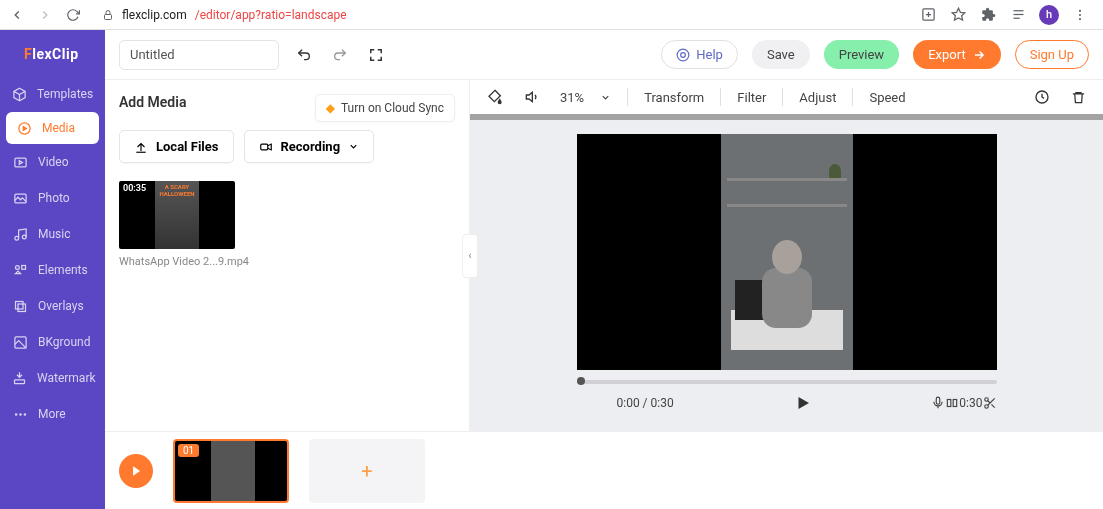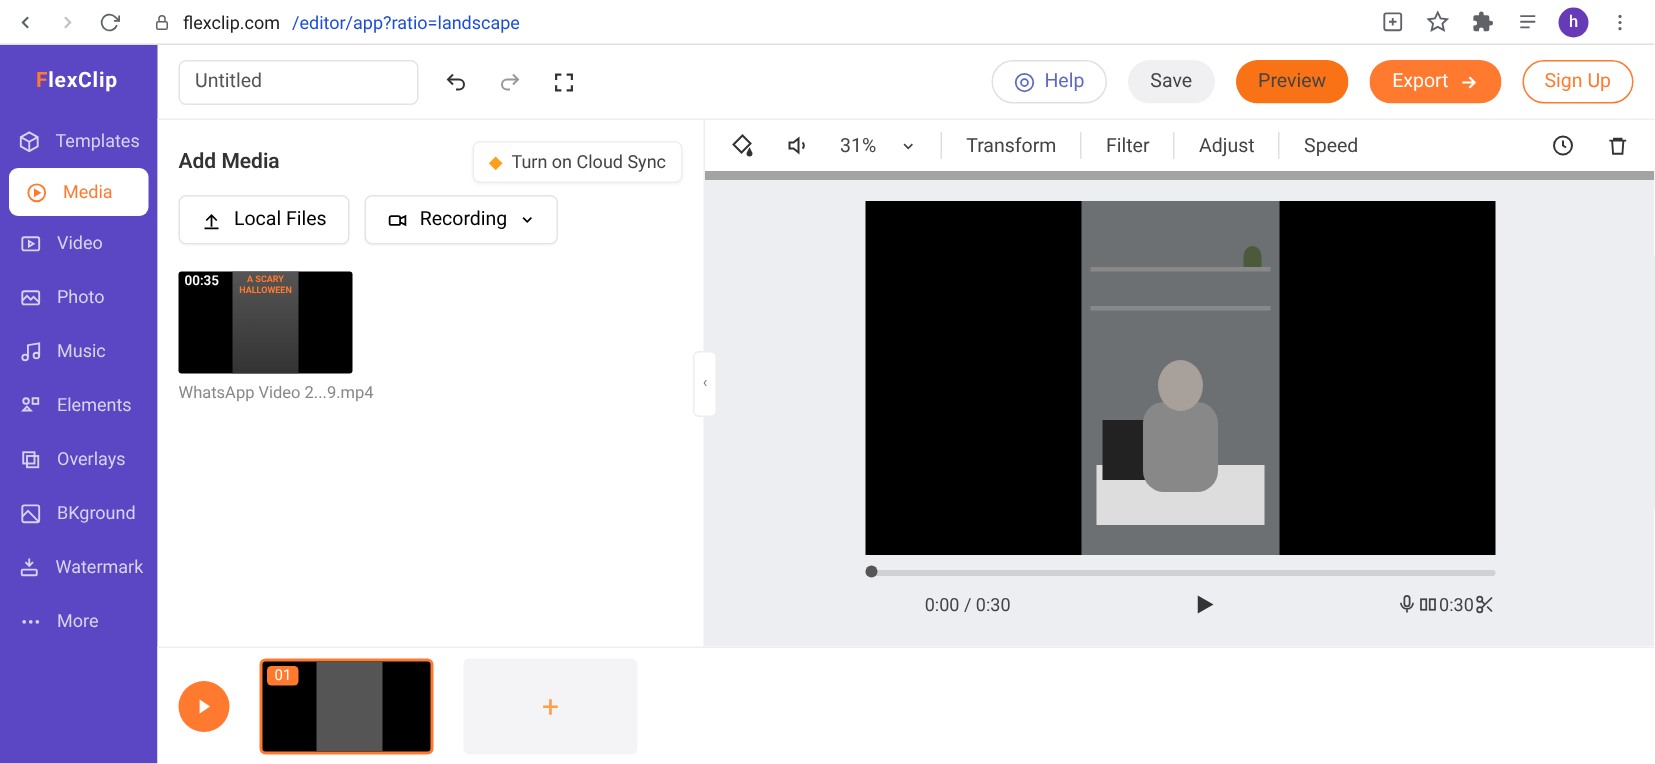--- a/index.html
+++ b/index.html
@@ -3,21 +3,21 @@
 <meta charset="utf-8">
 <style>
   * { box-sizing: border-box; margin: 0; padding: 0; font-family: -apple-system, BlinkMacSystemFont, "Segoe UI", Roboto, sans-serif; }
   body { width: 1103px; height: 509px; overflow: hidden; background: #fff; }
   
   
   .browser-bar { height: 30px; display: flex; align-items: center; padding: 0 8px; gap: 10px; border-bottom: 1px solid #e0e0e0; background: #fff; }
   .nav-btn { width: 18px; height: 18px; display: flex; align-items: center; justify-content: center; color: #5f6368; cursor: pointer; }
   .url-bar { flex: 1; display: flex; align-items: center; gap: 8px; font-size: 12px; color: #5f6368; padding-left: 10px; }
   .url-text { color: #202124; }
-  .url-faint { color: #1d4ed8; }
+  .url-faint { color: #ef4444; }
   .chrome-icons { display: flex; gap: 12px; align-items: center; padding-right: 6px; }
   .profile { width: 20px; height: 20px; border-radius: 50%; background: #673ab7; color: #fff; font-size: 11px; display: flex; align-items: center; justify-content: center; font-weight: 500; }
   
   .app { display: flex; height: 479px; }
   
   
   .sidebar { width: 105px; background: #5b46c4; color: #fff; display: flex; flex-direction: column; padding-top: 10px; }
   .logo { font-size: 14px; font-weight: 700; padding: 6px 24px 14px; letter-spacing: 0.5px; }
   .logo-f { color: #ff7a2f; }
   .sidebar-item { display: flex; align-items: center; gap: 10px; padding: 10px 12px; font-size: 12px; color: #d8d4f0; cursor: pointer; }
@@ -27,33 +27,33 @@
   
   .main { flex: 1; display: flex; flex-direction: column; }
   
   .topbar { height: 50px; display: flex; align-items: center; padding: 0 14px; gap: 14px; border-bottom: 1px solid #eee; }
   .title-input { width: 160px; height: 30px; border: 1px solid #e4e4e8; border-radius: 5px; padding: 0 10px; font-size: 13px; color: #555; }
   .topbar .spacer { flex: 1; }
   .icon-btn { width: 22px; height: 22px; display:flex; align-items:center; justify-content:center; color: #333; cursor:pointer;}
   .pill { padding: 6px 14px; border-radius: 18px; font-size: 13px; cursor: pointer; border: 1px solid transparent; display:flex; align-items:center; gap:6px;}
   .pill.help { border:1px solid #e0e0e0; color:#5c6ac4;}
   .pill.save { background:#f0f0f3; color:#444;}
-  .pill.preview { background:#f97316; color:#444;}
+  .pill.preview { background:#86efac; color:#444;}
   .pill.export { background:#ff7a2f; color:#fff;}
   .pill.signup { border:1px solid #ff7a2f; color:#ff7a2f;}
   
   .content-row { flex:1; display:flex; overflow:hidden; }
   
   
   .media-panel { width: 365px; border-right: 1px solid #eee; display:flex; flex-direction:column; background:#fff; position:relative;}
-  .media-head { display:flex; justify-content:space-between; align-items:center; padding: 14px 14px 8px; }
+  .media-head { display:flex; justify-content:space-between; align-items:flex-start; padding: 14px 14px 8px; }
   .media-head h3 { font-size:14px; font-weight:600; color:#333;}
   .cloud-sync { background:#fff; border:1px solid #eee; border-radius:5px; padding:6px 10px; font-size:12px; color:#444; display:flex; align-items:center; gap:6px; box-shadow:0 1px 2px rgba(0,0,0,0.04);}
   .cloud-sync .diamond { color:#ff9f1c; }
-  .media-btns { display:flex; gap:10px; padding:0 14px;}
+  .media-btns { display:flex; gap:10px; padding:0 14px;font-weight:bold;}
   .mbtn { border:1px solid #e4e4e8; border-radius:5px; padding:8px 14px; font-size:13px; display:flex; align-items:center; gap:8px; cursor:pointer; box-shadow: 0 1px 1px rgba(0,0,0,0.03);}
   .media-items { padding: 18px 14px; }
   .media-thumb { width: 136px; }
   .thumb-box { width:116px; height:68px; background:#000; position:relative; border-radius:2px; overflow:hidden;}
   .thumb-box .inner { position:absolute; left:36px; top:0; width:44px; height:68px; background: linear-gradient(#555,#333);}
   .thumb-box .overlay-title { position:absolute; left:36px; top:2px; width:44px; font-size:6px; color:#ff7a2f; text-align:center; font-weight:700;}
   .thumb-dur { position:absolute; left:4px; top:2px; font-size:9px; color:#fff; font-weight:600;}
   .thumb-name { font-size:11px; color:#888; margin-top:6px;}
   .collapse-handle { position:absolute; right:-9px; top:50%; transform:translateY(-50%); width:16px; height:44px; background:#fff; border:1px solid #eee; border-radius:4px; display:flex; align-items:center; justify-content:center; color:#777; font-size:10px; cursor:pointer;}
   

